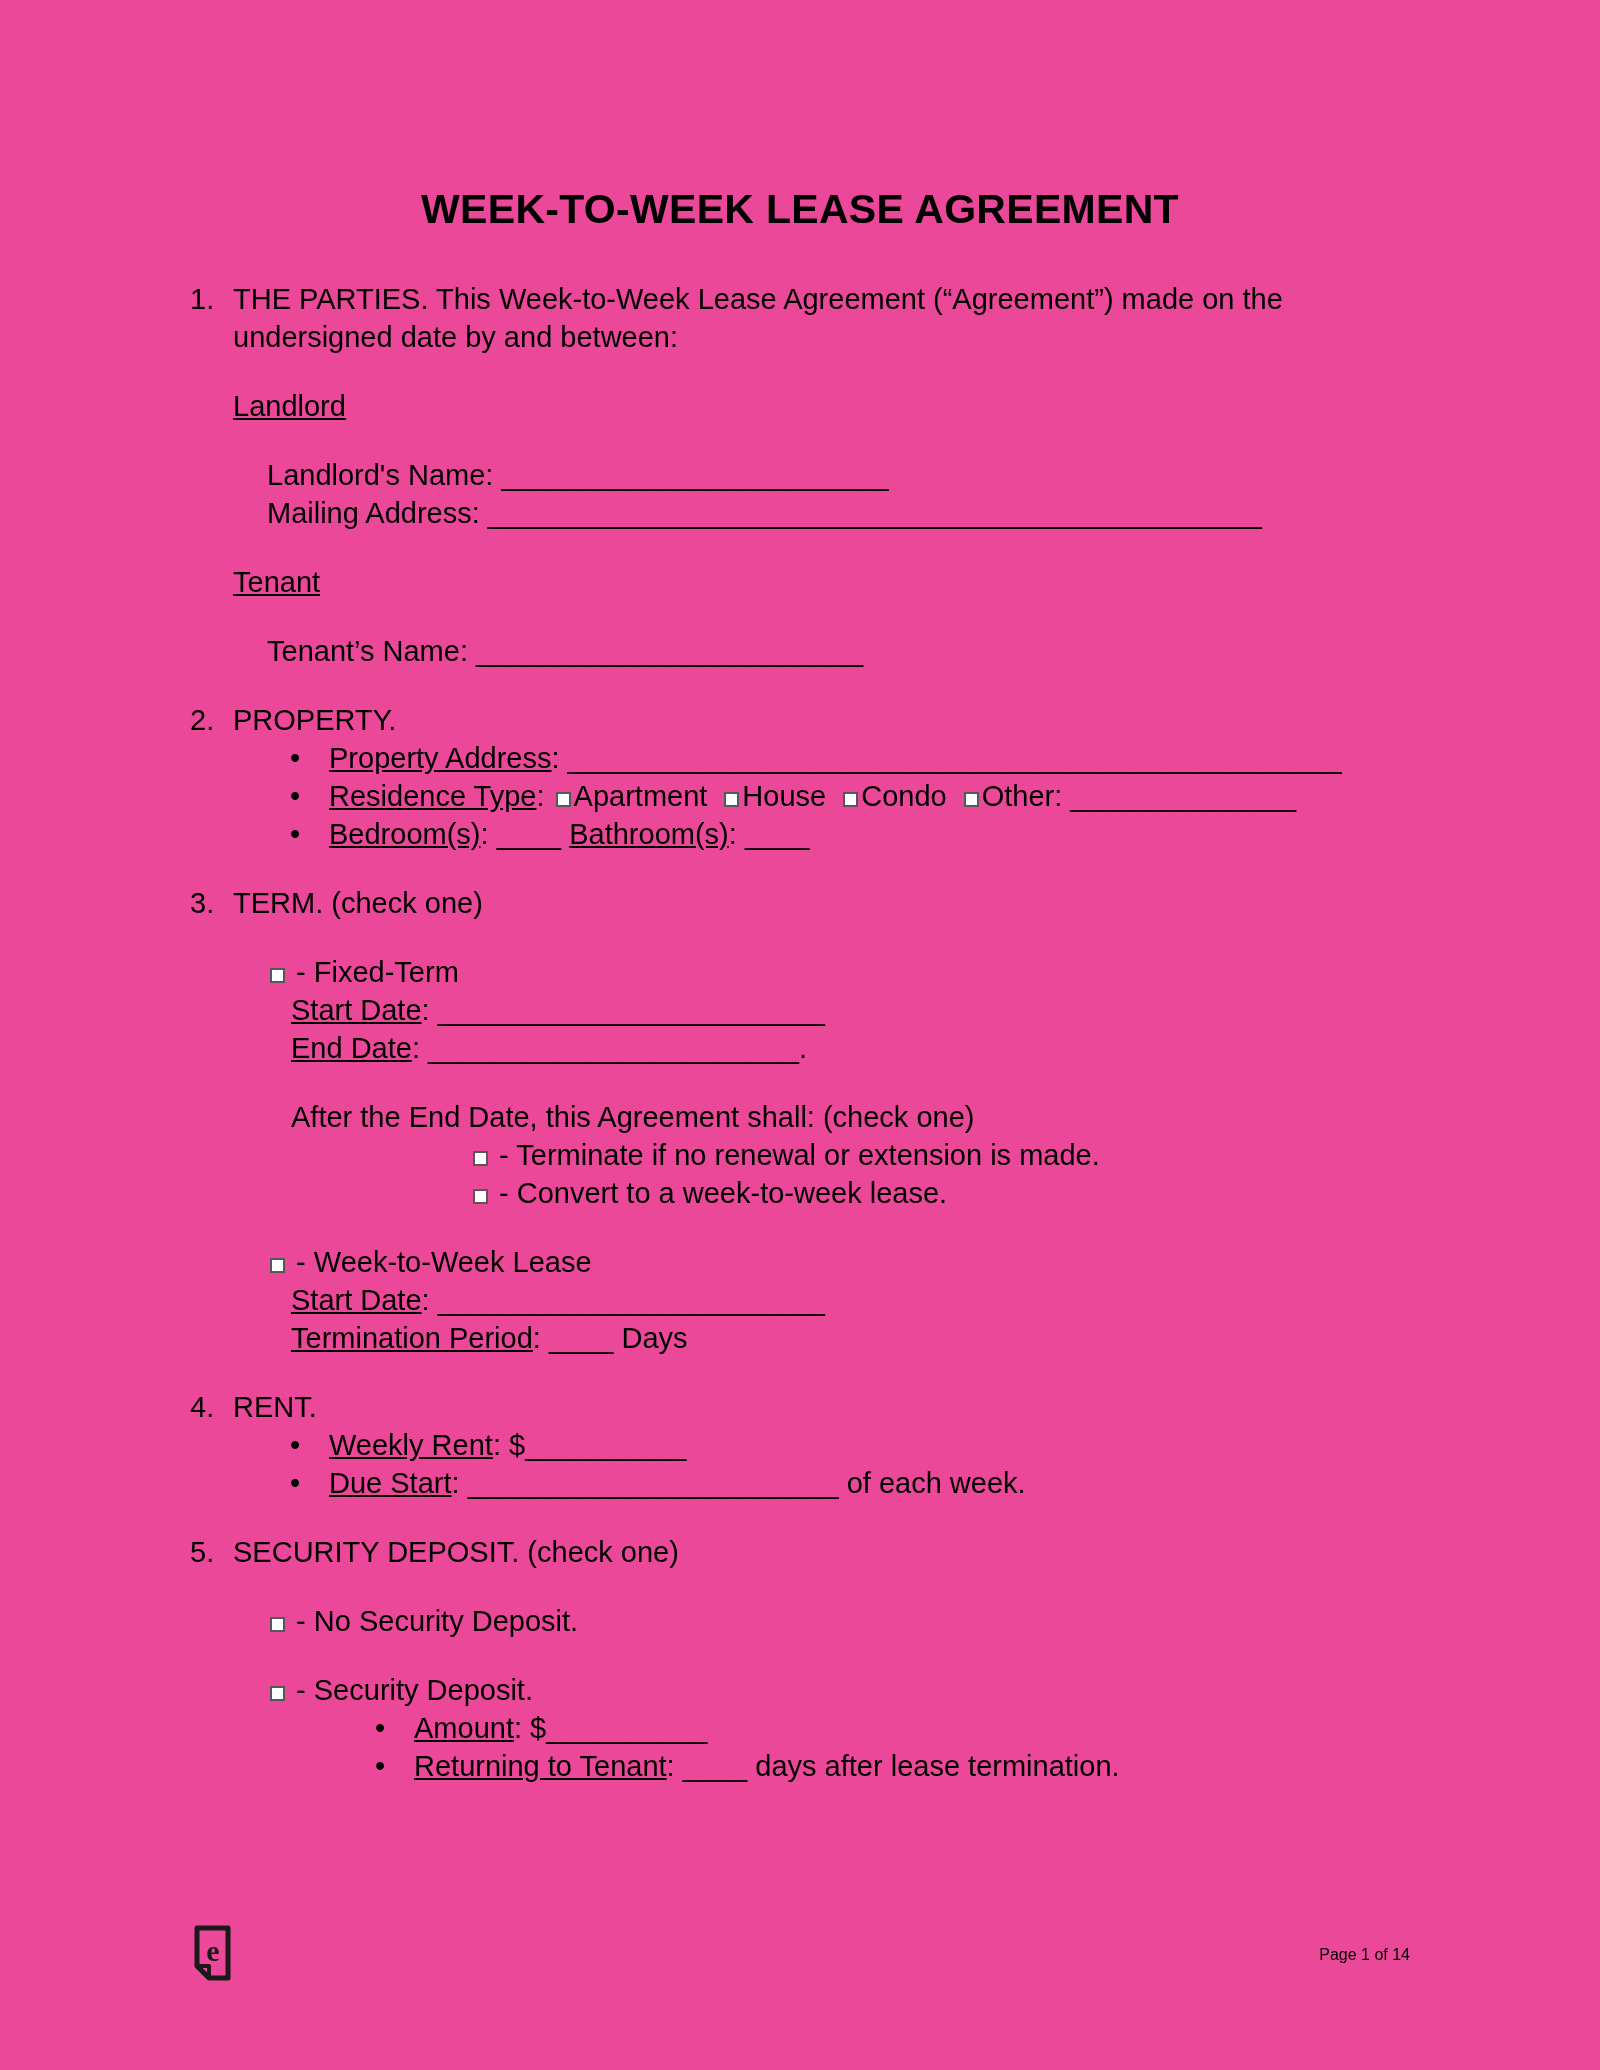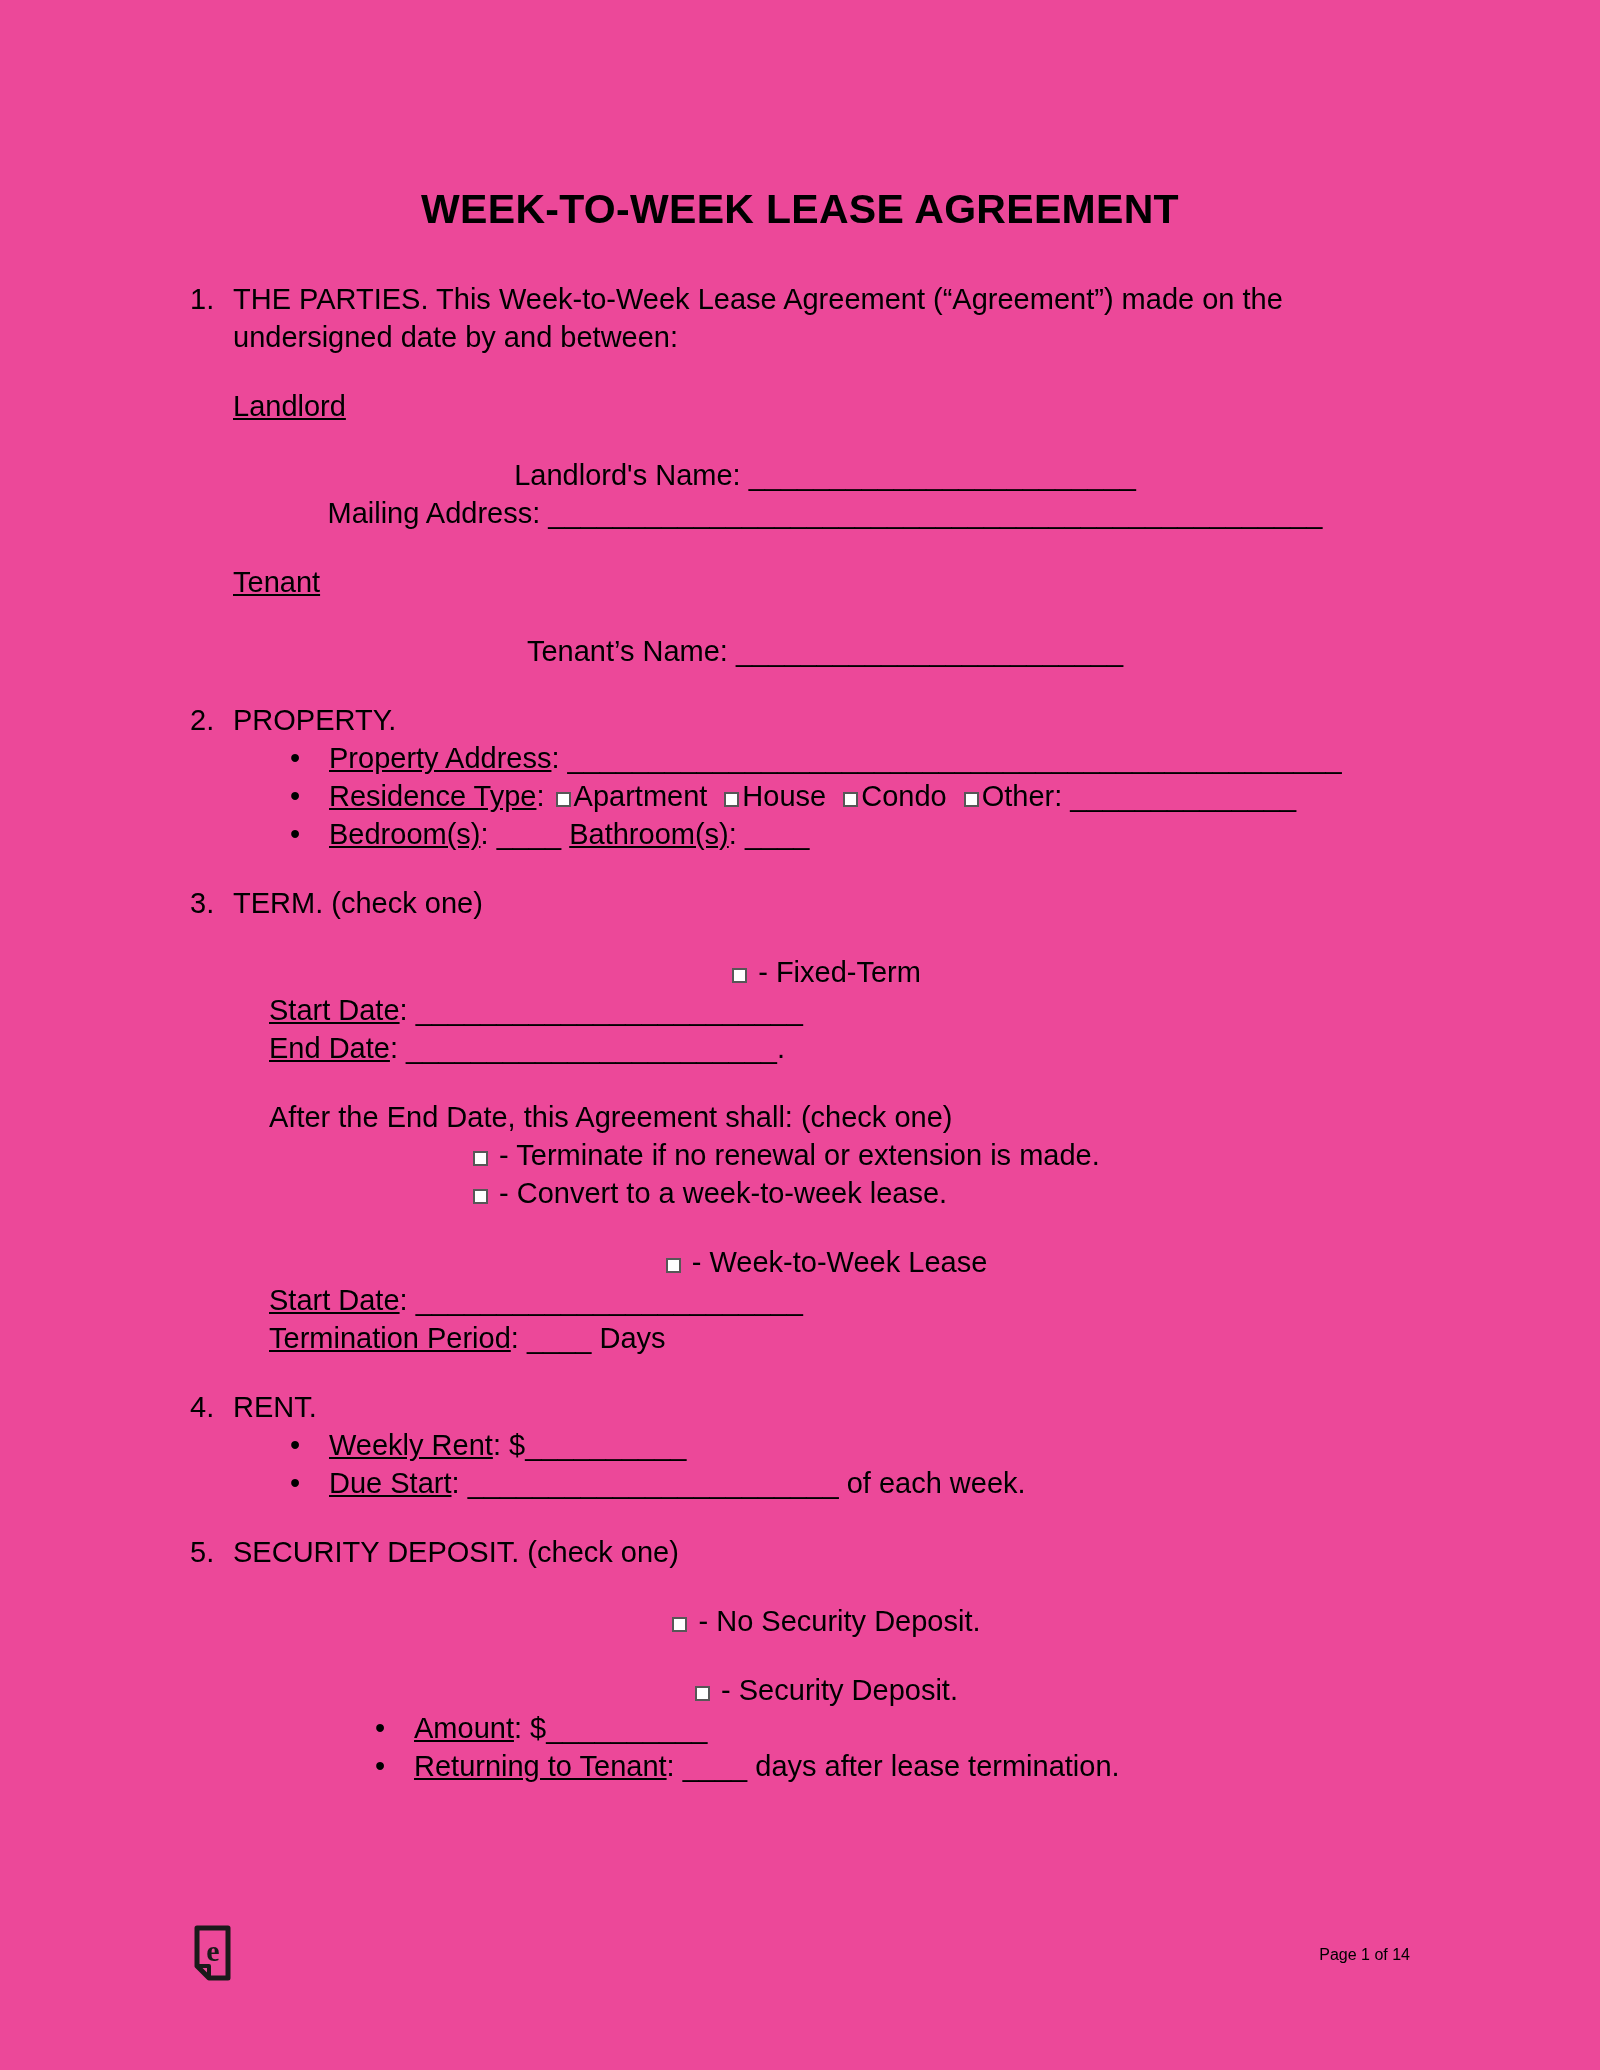--- a/index.html
+++ b/index.html
@@ -25,22 +25,22 @@
     margin-bottom:49px;
     letter-spacing:0.3px;
   }
   .row { display:flex; align-items:flex-start; }
   .num { width:43px; flex-shrink:0; }
   .grow { flex:1 1 auto; }
   .b { font-weight:normal; }
   .u { text-decoration:underline; }
   .sp { height:31px; }
   .ind1 { margin-left:43px; }
-  .ind2 { margin-left:50px;text-align:center; }
-  .ind3 { margin-left:79px; }
+  .ind2 { margin-left:77px; }
+  .ind3 { margin-left:101px; }
   .ind4 { margin-left:280px; }
   .bullet-row { display:flex; margin-left:100px; }
   .bullet-row.deep { margin-left:185px;justify-content:space-between; }
   .bullet { width:39px; flex-shrink:0; }
   .bullet::before { content:"•"; }
   .cb {
     display:inline-block;
     width:15px; height:15px;
     border:2px solid #575757;
     background:#fff;

